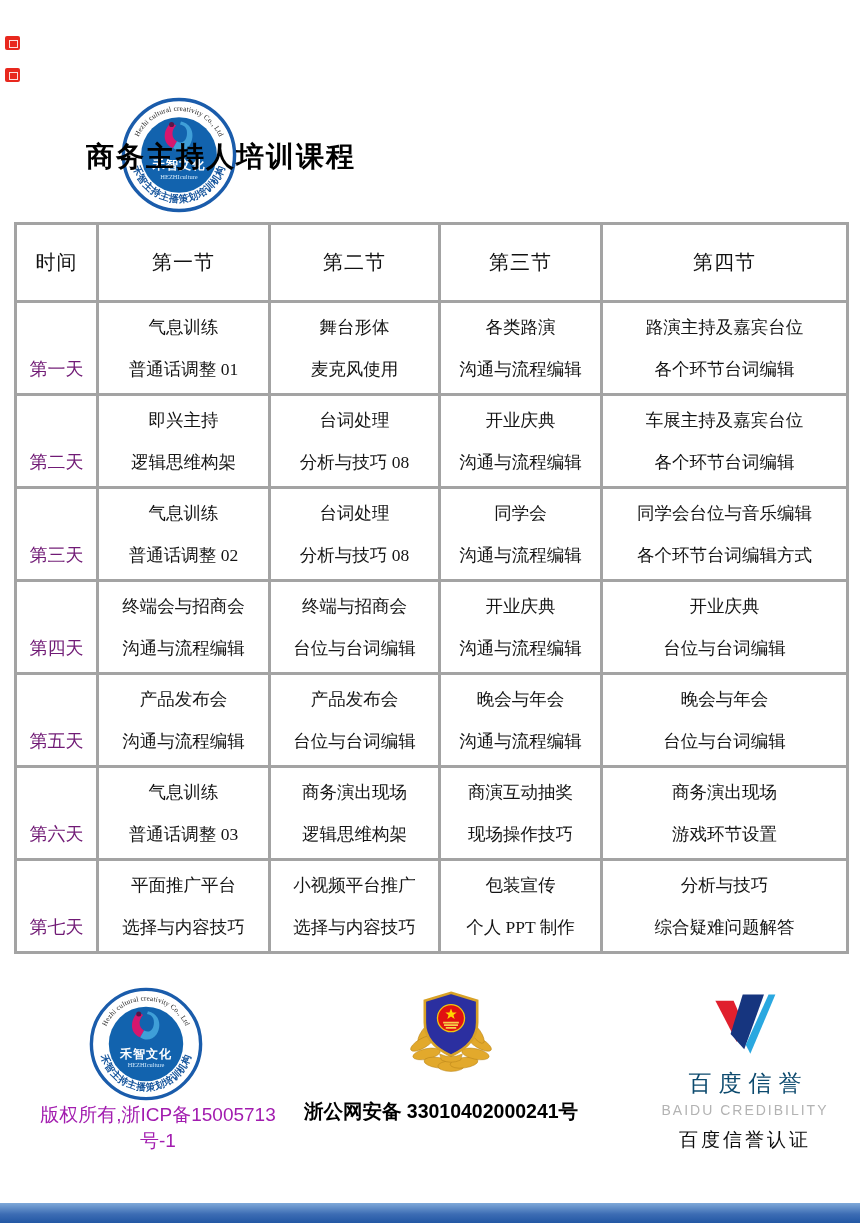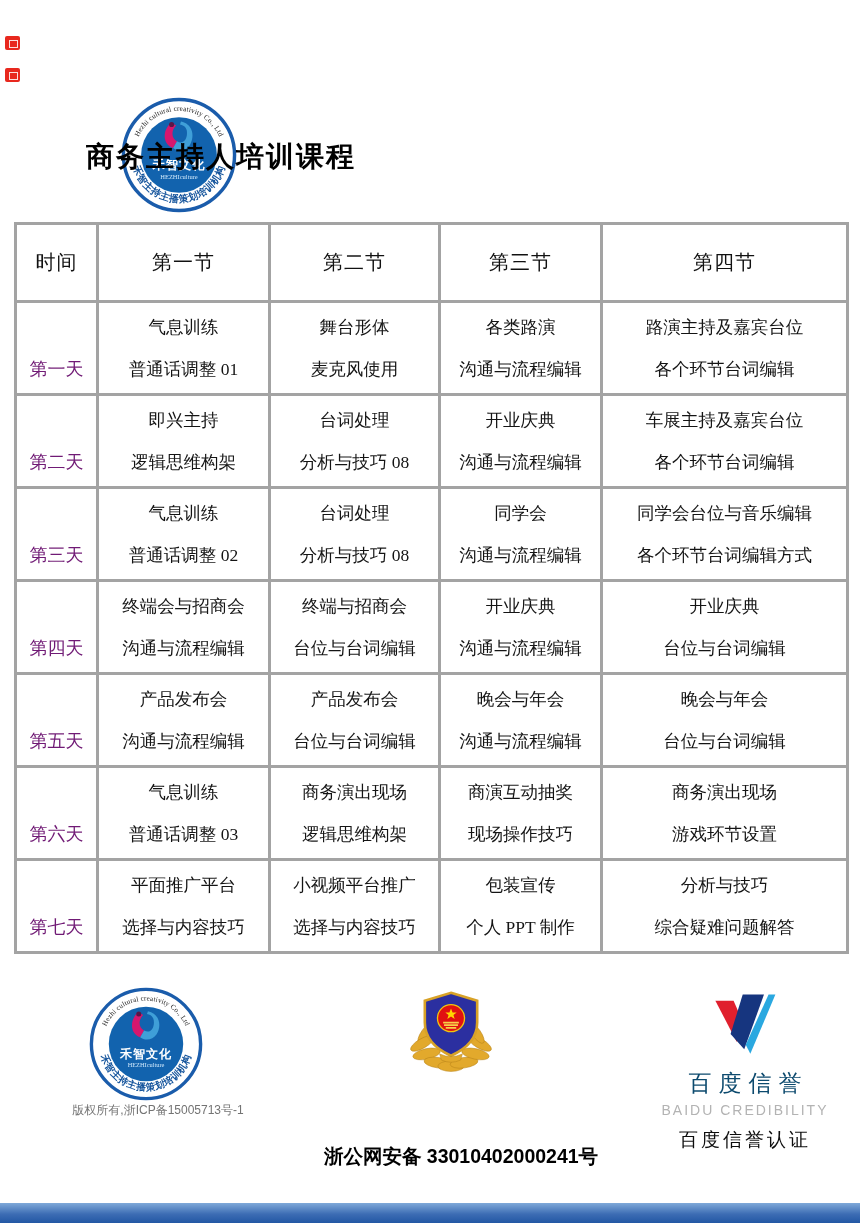--- a/index.html
+++ b/index.html
@@ -34,27 +34,27 @@
   }
   .daycell{
     display:flex;flex-direction:column;justify-content:flex-end;align-items:center;
     height:100%;box-sizing:border-box;padding-bottom:12px;
     font-size:18px;line-height:23px;color:#701a75;
   }
   
   .footer-logo{position:absolute;left:88px;top:986px;width:116px;height:116px;}
   .copyright{
     position:absolute;left:24px;top:1102px;width:268px;text-align:center;
-    font-family:"Liberation Sans","DejaVu Sans",sans-serif;font-size:12px;color:#737373;
+    font-family:"Liberation Sans","DejaVu Sans",sans-serif;font-size:19px;color:#a21caf;
   }
   .police-badge{position:absolute;left:403px;top:988px;width:96px;height:90px;}
   .police-text{
-    position:absolute;left:320px;top:1098px;width:282px;text-align:center;
+    position:absolute;left:300px;top:1098px;width:282px;text-align:center;
     font-family:"Liberation Sans","DejaVu Sans",sans-serif;
-    font-size:19.5px;font-weight:bold;color:#000;margin-top:45px;
+    font-size:19.5px;font-weight:bold;color:#000;
   }
   .baidu-block{
     position:absolute;left:650px;top:990px;width:190px;
     display:flex;flex-direction:column;align-items:center;
     font-family:"Liberation Sans","DejaVu Sans",sans-serif;
   }
   .baidu-v{width:86px;height:76px;}
   .baidu-cn{font-size:23px;color:#0c4a6e;letter-spacing:7px;margin-top:2px;padding-left:7px;}
   .baidu-en{font-size:14px;color:#b3b3b3;letter-spacing:2px;margin-top:3px;}
   .baidu-cert{font-size:19px;color:#0d0d0d;letter-spacing:3px;margin-top:9px;text-align:right;}

